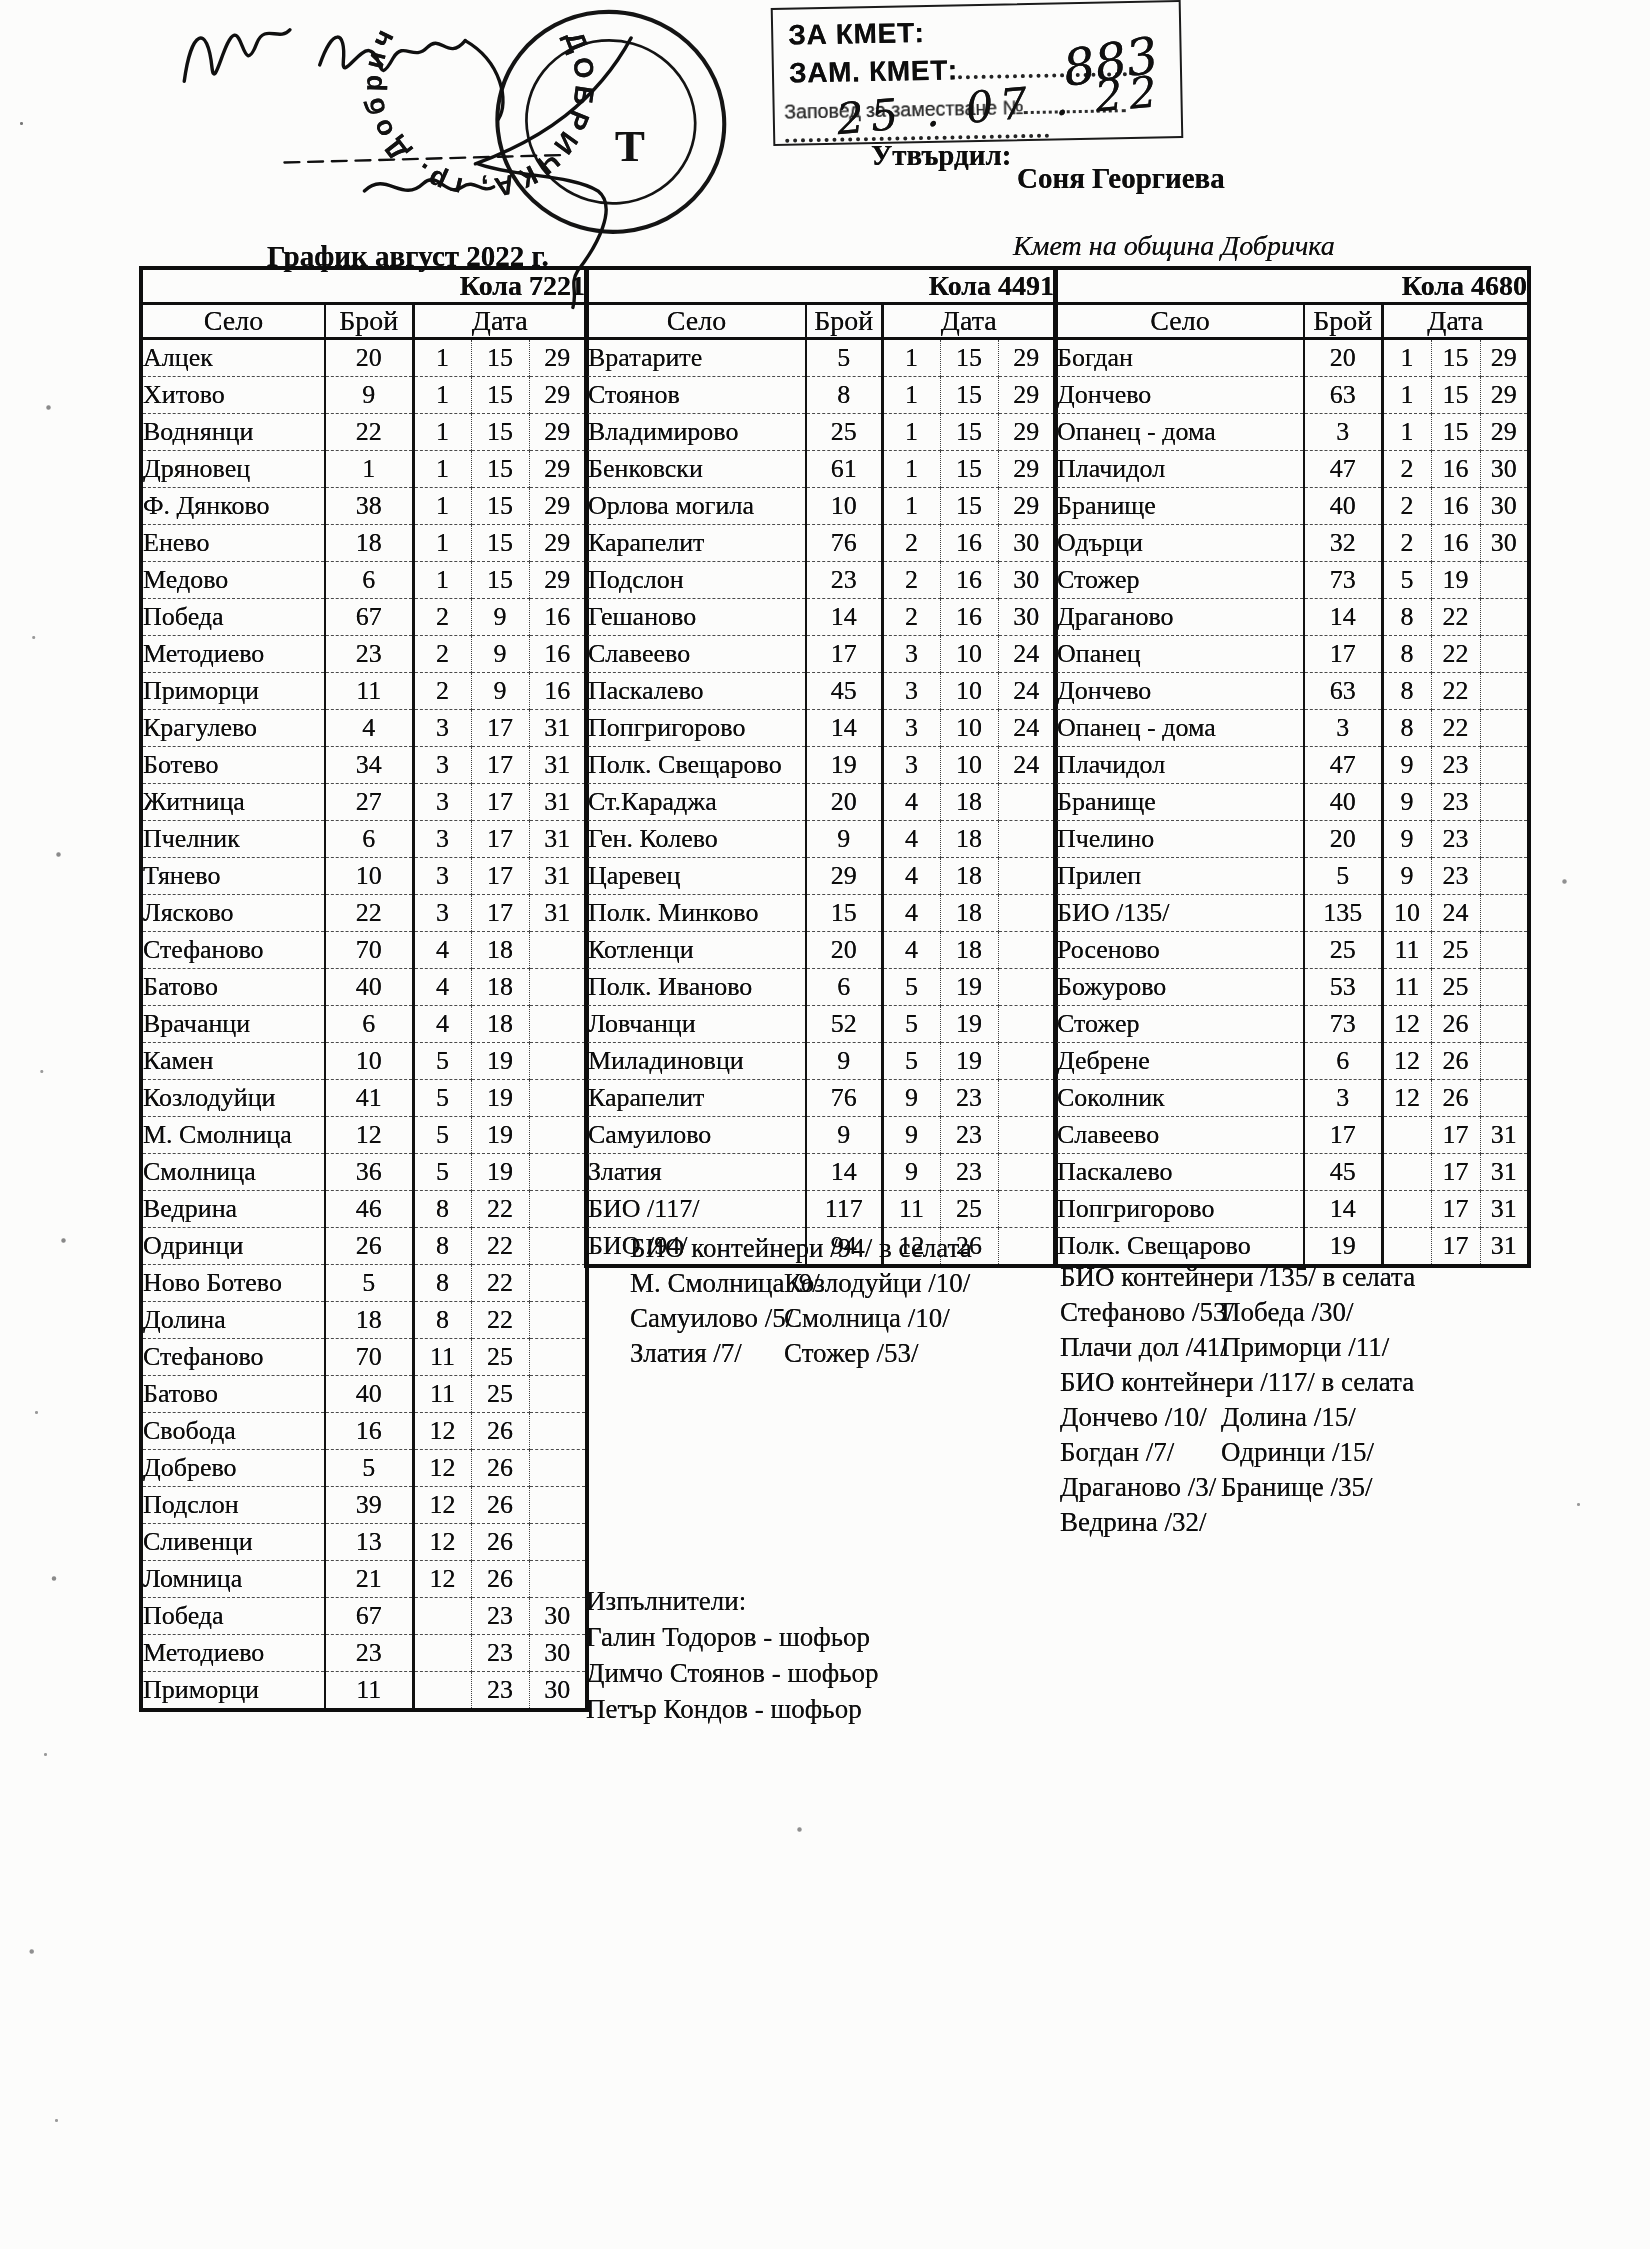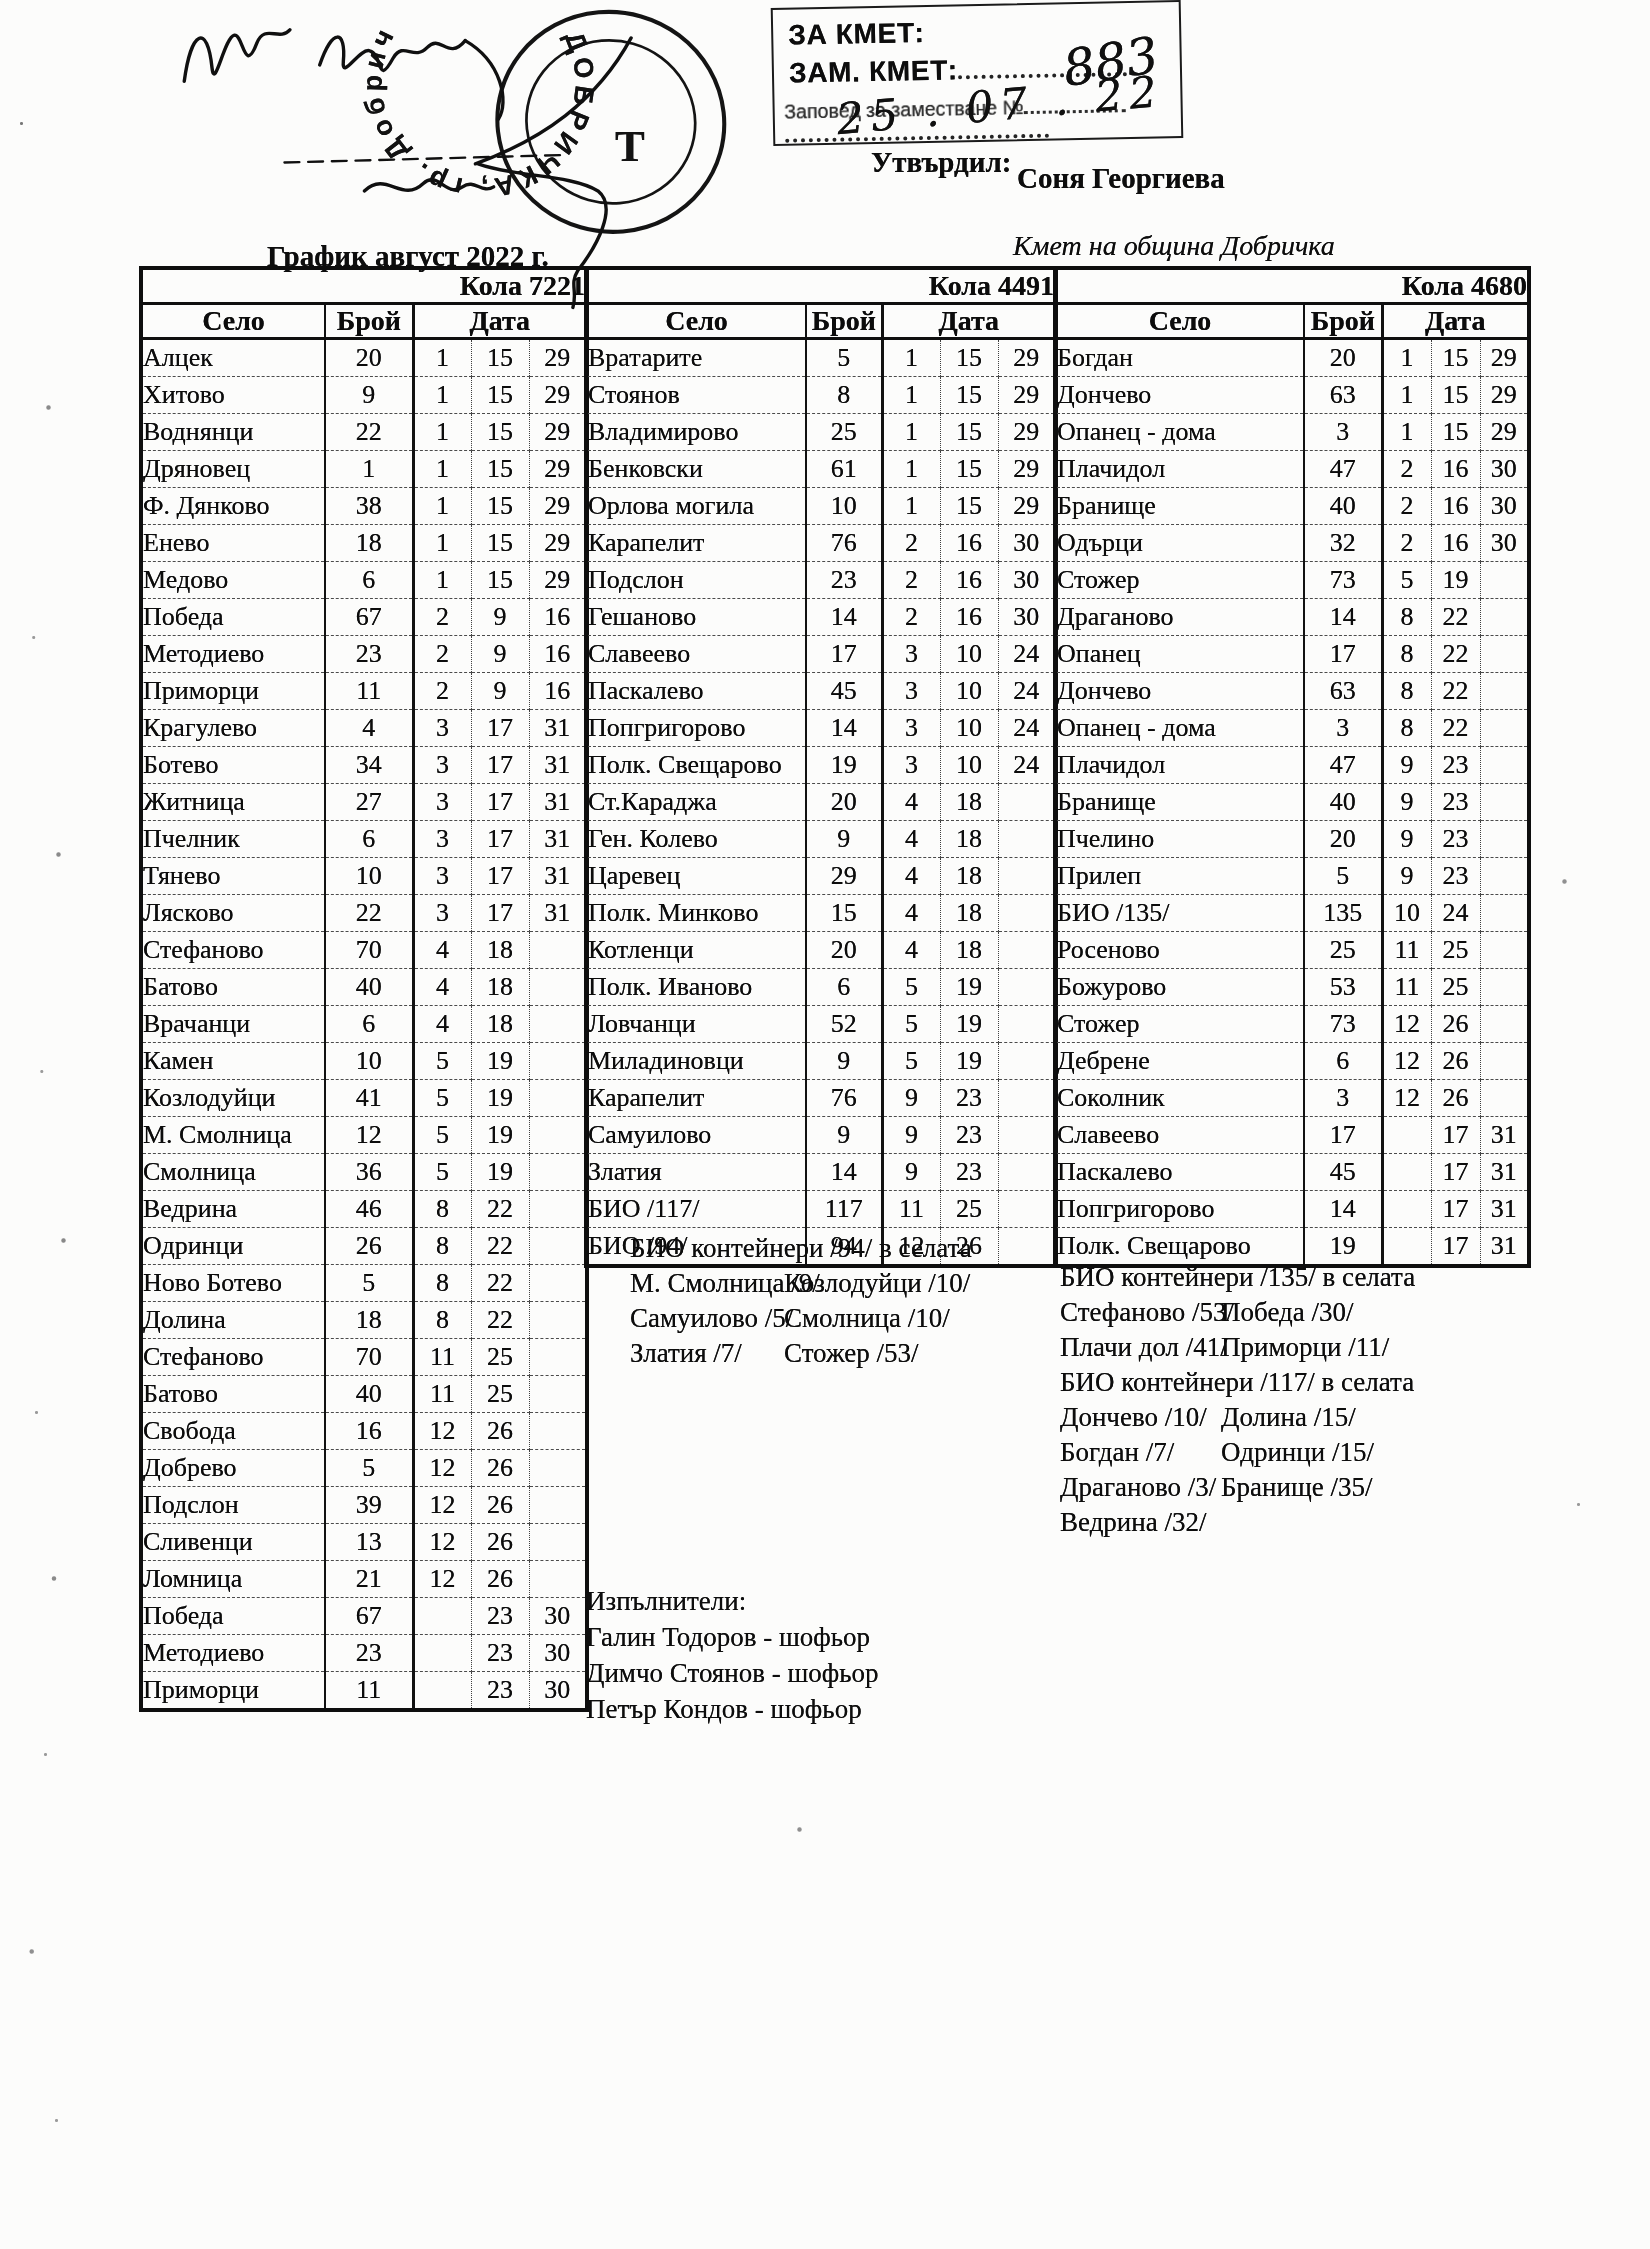--- a/index.html
+++ b/index.html
@@ -19,32 +19,32 @@
   .sb-dots{display:inline-block;width:169px;height:20.3px;border-bottom:4.1px dotted #232323;}
   .sb-line3{margin:10.8px 0 0 9.5px;font-size:19.6px;color:#2c2c2c;white-space:nowrap;
             filter:blur(0.3px);}
   .sb-dots2{display:inline-block;width:102px;height:13.5px;border-bottom:3.4px dotted #2c2c2c;}
   .sb-bottomdots{position:absolute;left:9.5px;bottom:1.4px;width:264px;border-bottom:4.1px dotted #242424;}
   .hw{position:absolute;font-family:"DejaVu Serif",serif;font-style:italic;color:#101010;}
   .hw-num{left:1063px;top:32.5px;font-size:50px;transform:rotate(-9deg);}
   .hw-date{left:836px;top:80px;font-size:43px;transform:rotate(-5deg);letter-spacing:6.8px;}
 
   
-  .approve-label{position:absolute;left:871px;top:146px;font-size:29px;font-weight:bold;}
+  .approve-label{position:absolute;left:871px;top:139px;font-size:29px;font-weight:bold;}
   .approver-name{position:absolute;left:1017px;top:162px;font-size:29px;font-weight:bold;}
   .approver-title{position:absolute;left:1013px;top:230px;font-size:28px;font-style:italic;}
   .doc-title{position:absolute;left:267px;top:198px;font-size:29px;font-weight:bold;margin-top:42px;}
 
   
   table.sched{position:absolute;top:266px;border-collapse:collapse;table-layout:fixed;
               border:4.1px solid #0e0e0e;background:transparent;}
   table.sched th,table.sched td{font-family:"Liberation Serif",serif;color:#0c0c0c;
               padding:0;overflow:hidden;white-space:nowrap;}
   tr.t-title th{font-size:28px;font-weight:bold;height:30px;border-bottom:3.4px solid #0f0f0f;text-align:right;}
-  tr.t-head th{font-size:28px;font-weight:bold;height:32px;border-bottom:3.4px solid #0f0f0f;text-align:center;}
+  tr.t-head th{font-size:28px;font-weight:normal;height:32px;border-bottom:3.4px solid #0f0f0f;text-align:center;}
   th.h-name{border-right:2.7px solid #111;}
   th.h-count{border-right:3.4px solid #111;}
   tbody td{height:36px;border-bottom:1px dashed #4b4b4b;font-size:26px;line-height:34px;}
   td.c-name{text-align:left;padding-left:6.8px;border-right:2.7px solid #111;}
   td.c-count{text-align:center;border-right:3.4px solid #111;}
   td.c-d1,td.c-d2{text-align:center;border-right:1.7px dotted #3f3f3f;}
   td.c-d3{text-align:center;}
   tbody tr:last-child td{border-bottom:none;}
 
   

